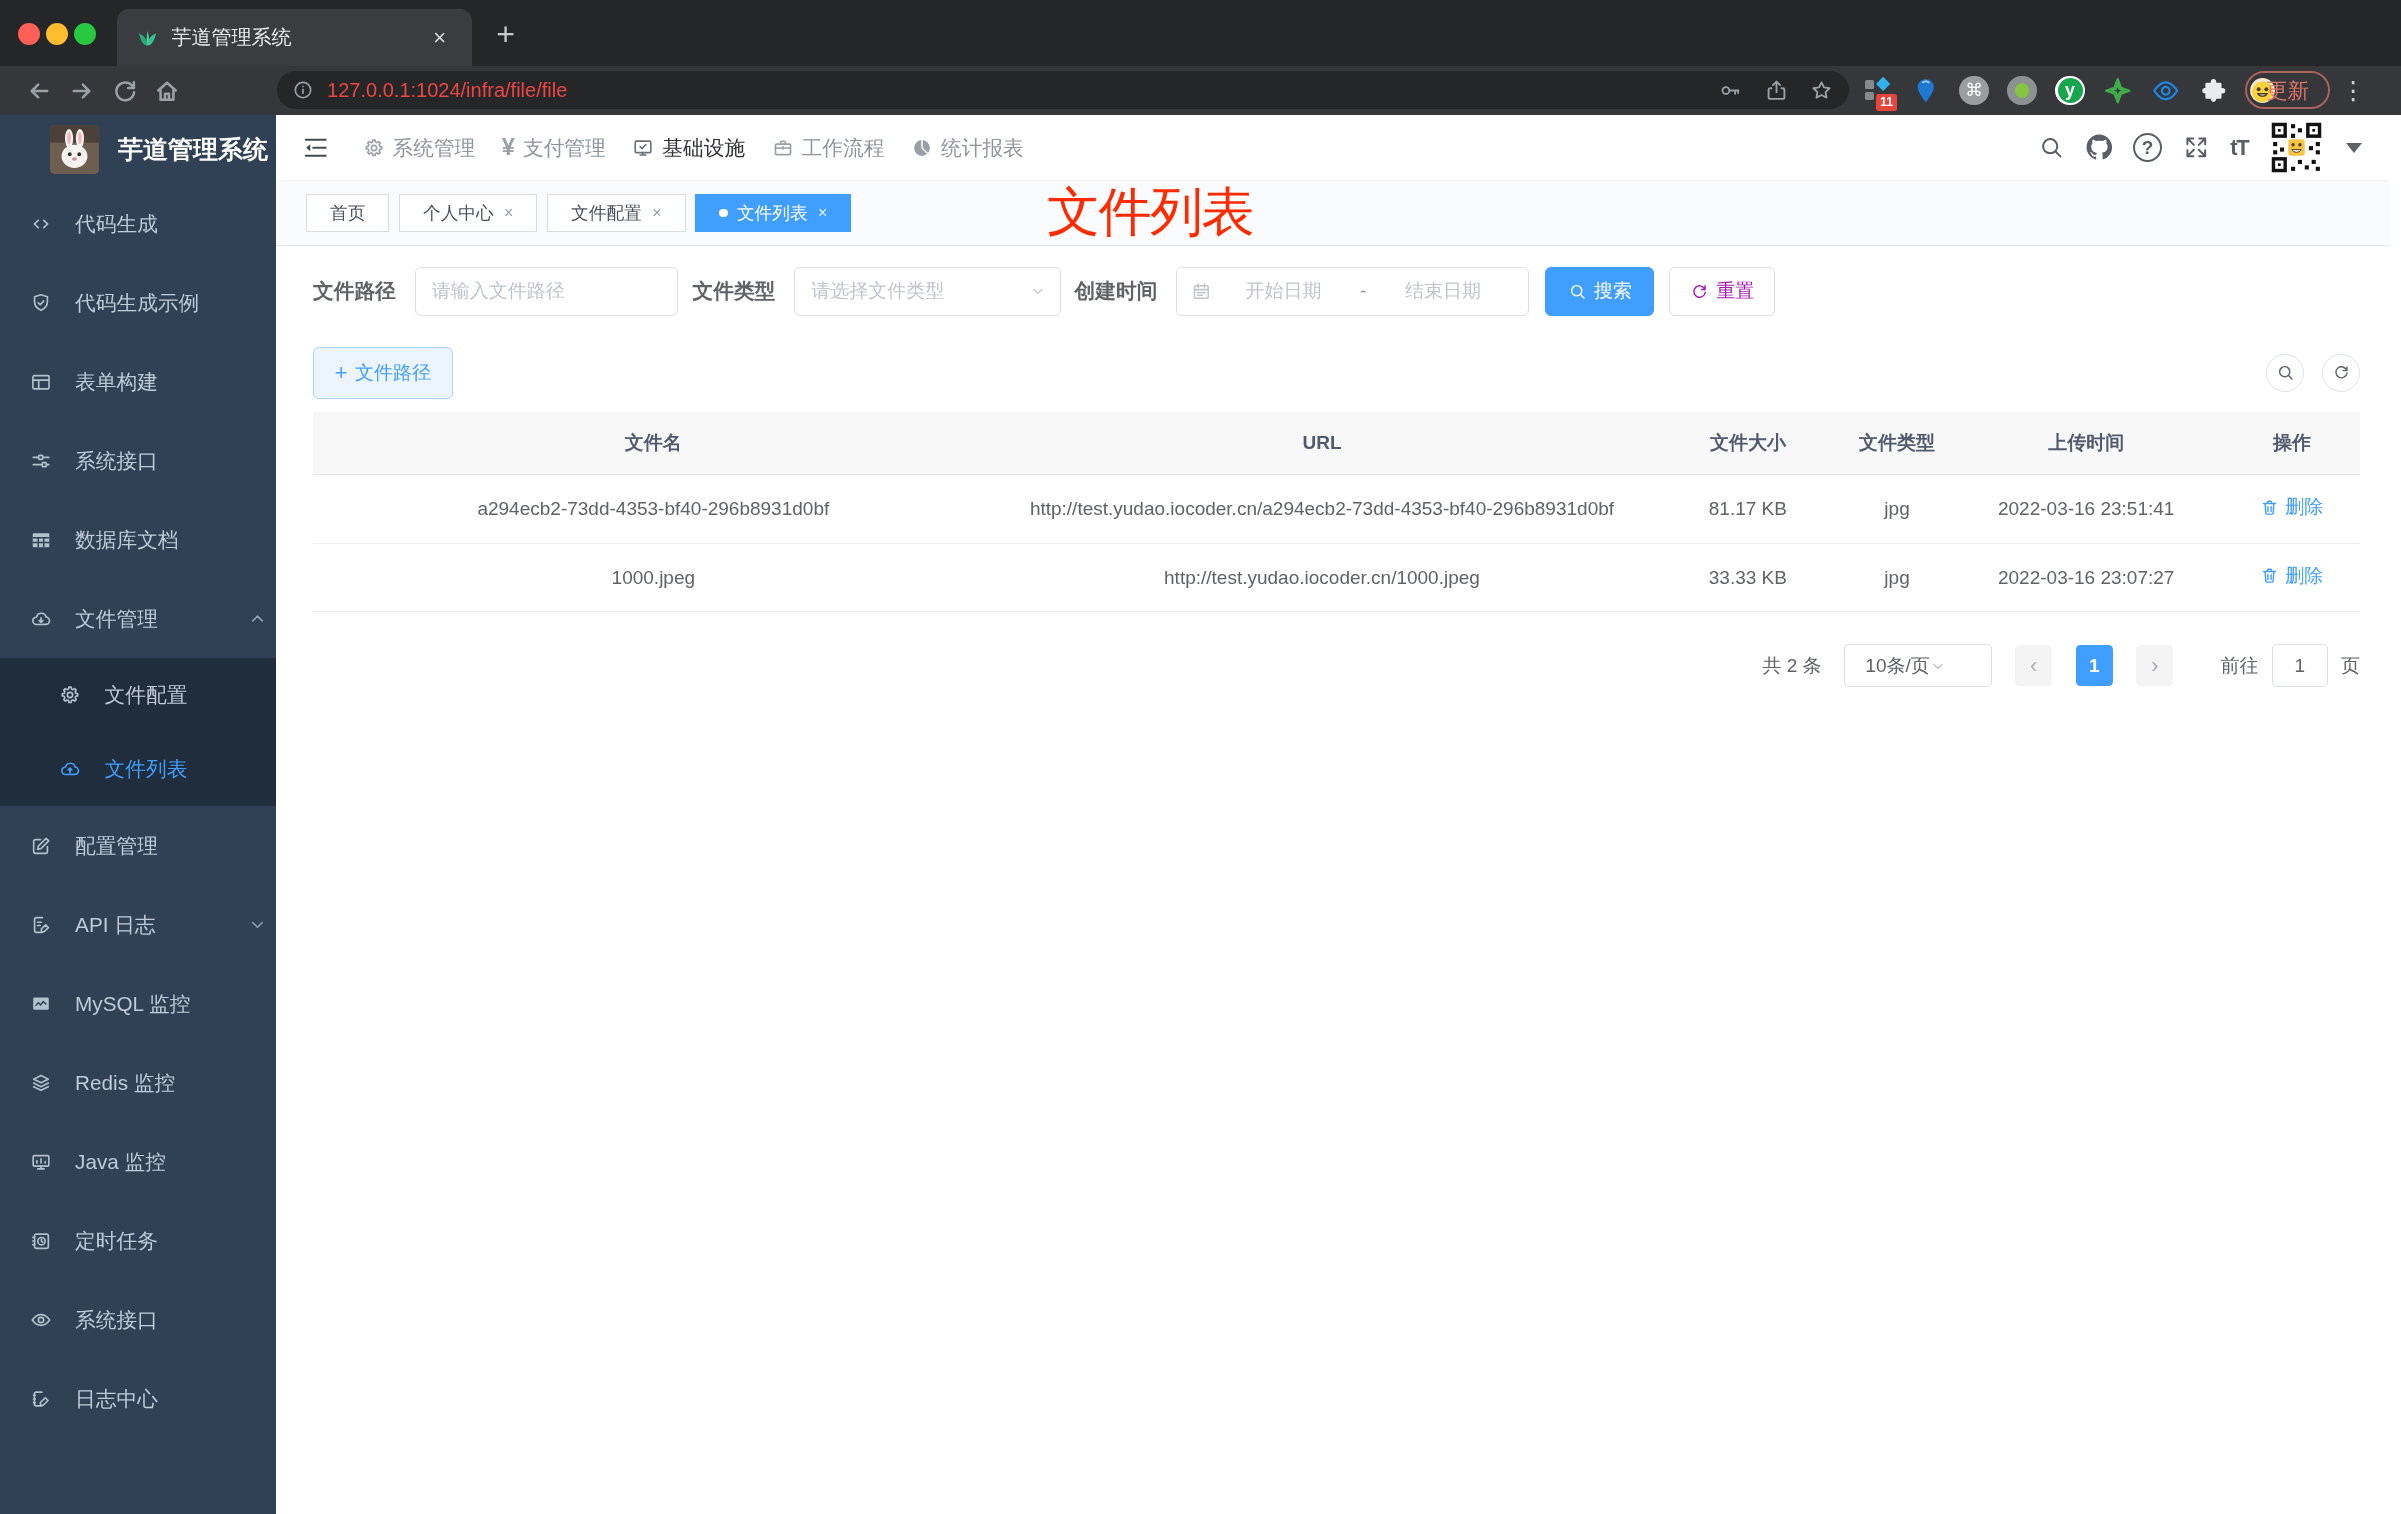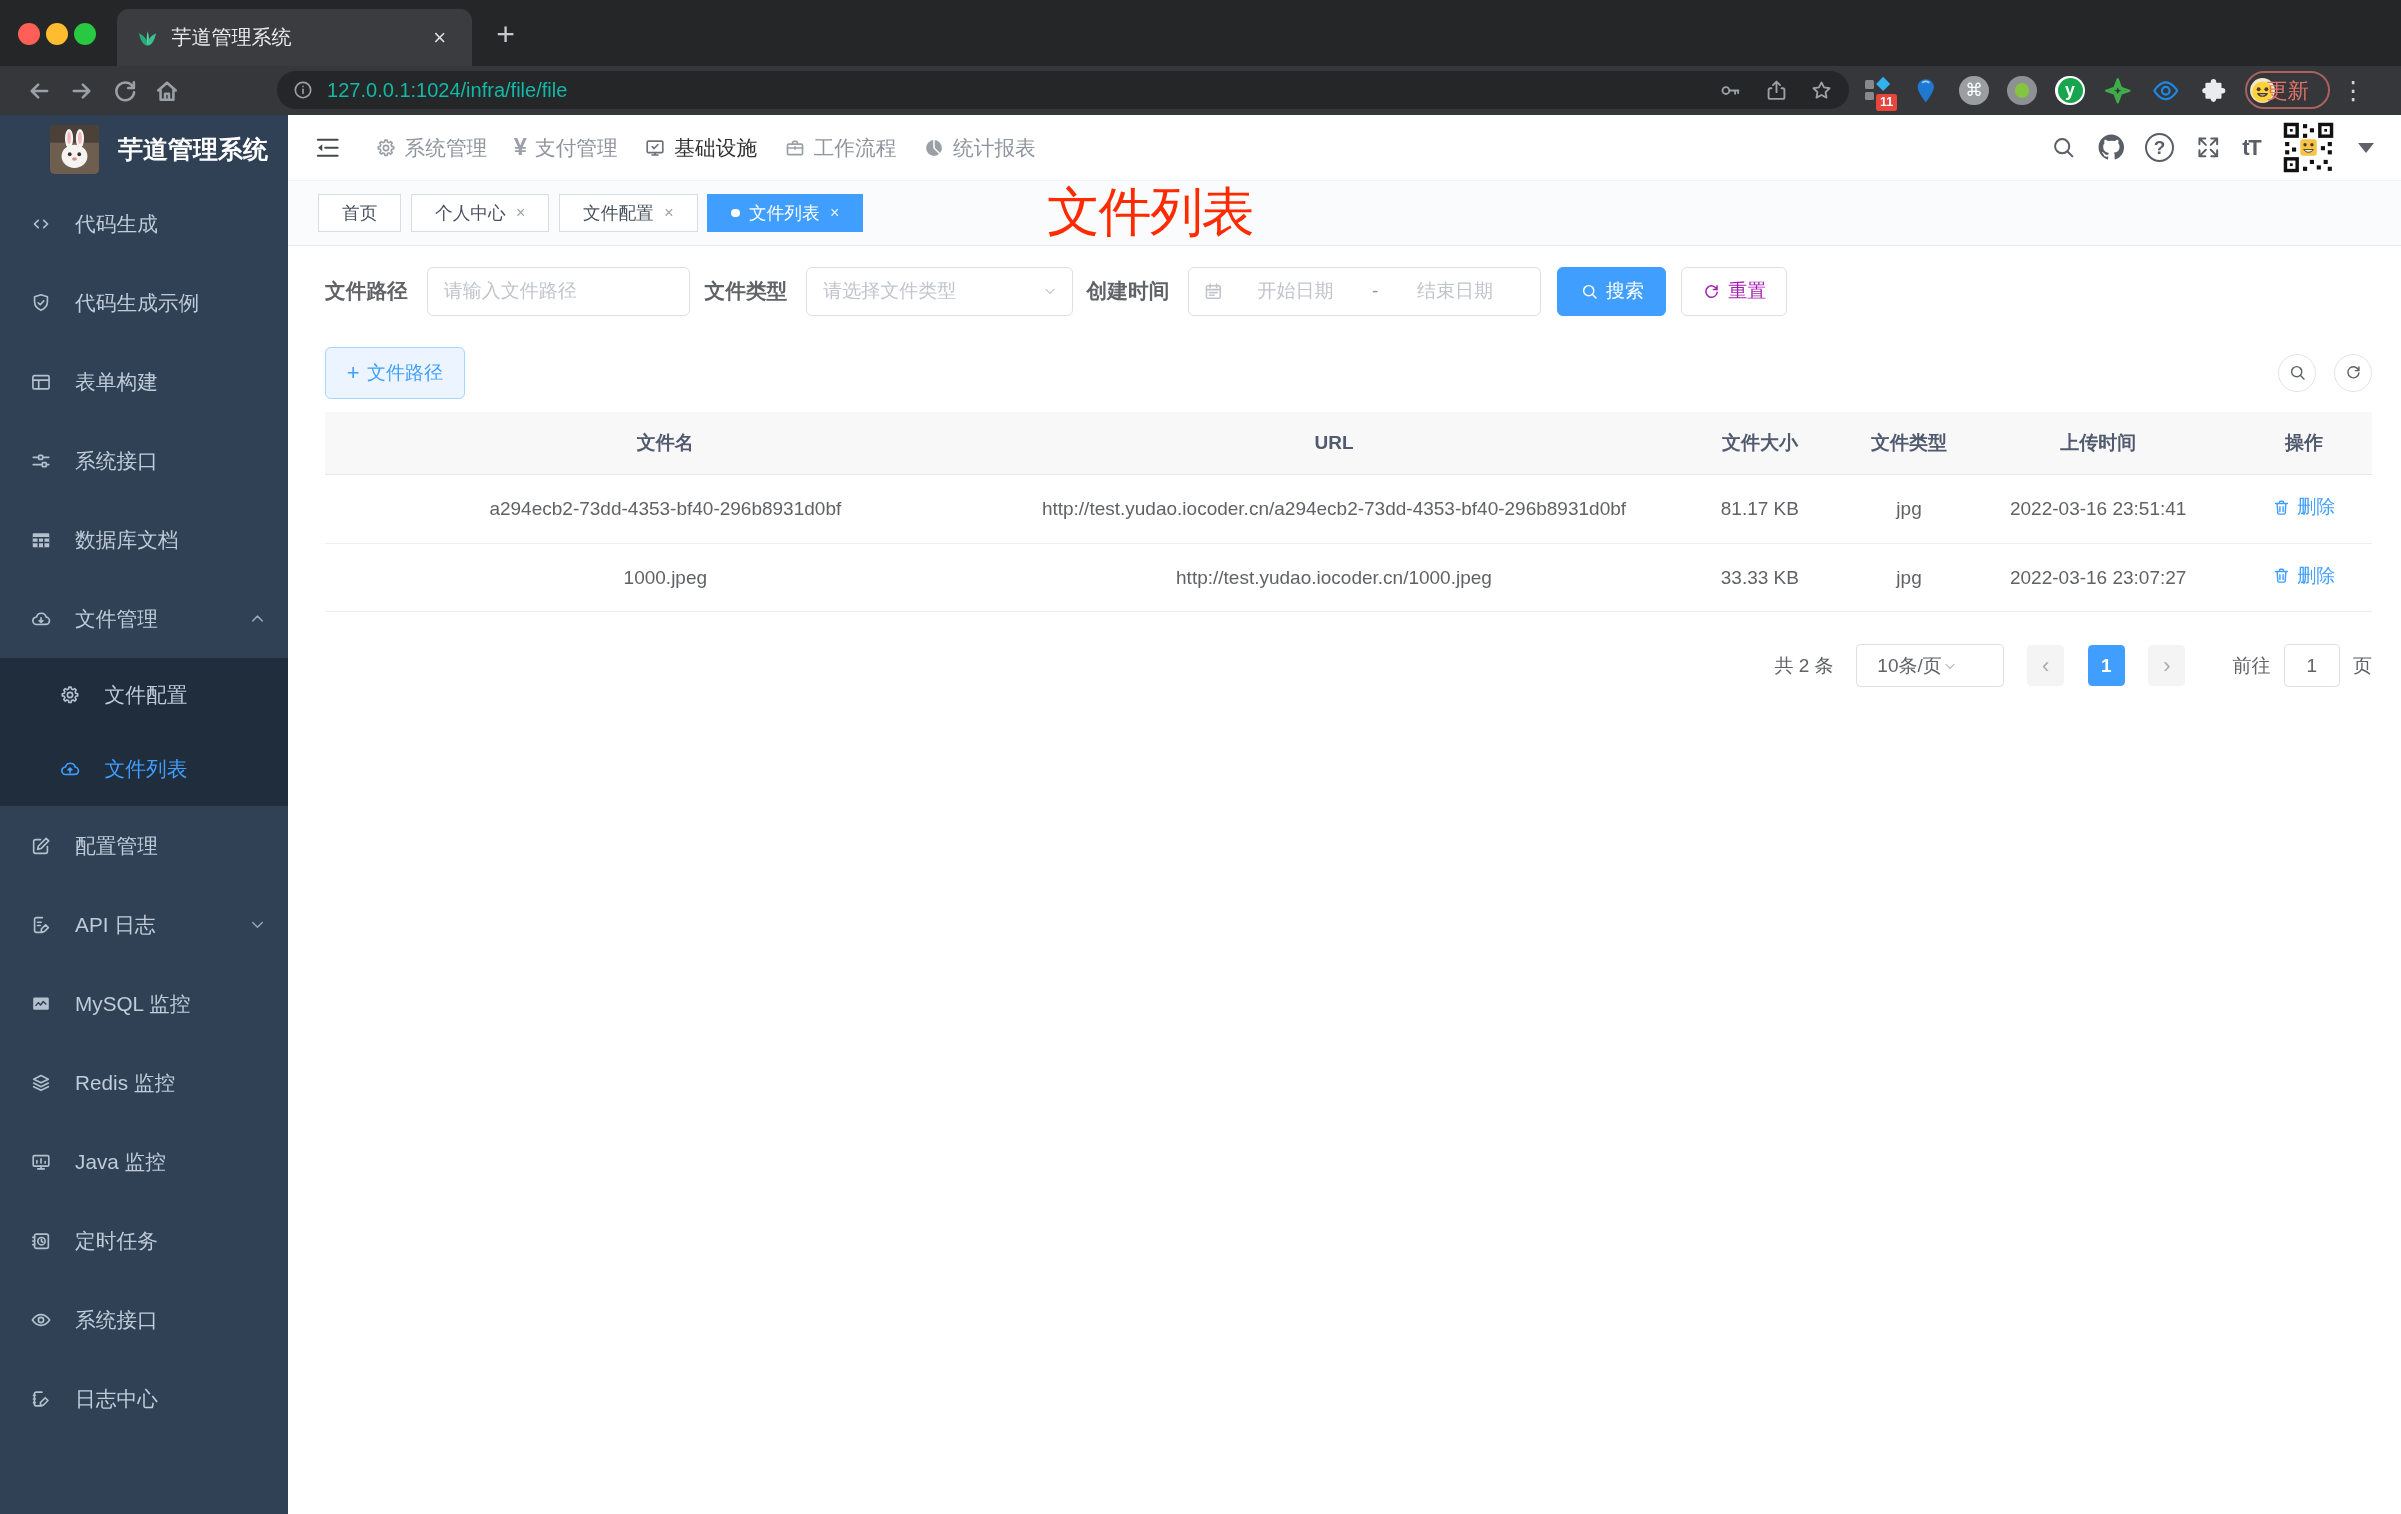--- a/index.html
+++ b/index.html
@@ -17,21 +17,21 @@
 .chrome-tab .fav{width:25px;height:25px;flex:none}
 .chrome-tab .t{color:#e8eaed;font-size:20px;margin-left:11.8px;flex:1;white-space:nowrap;overflow:hidden}
 .chrome-tab .x{color:#dadce0;font-size:22px;width:29.5px;text-align:center;flex:none}
 .newtab{position:absolute;left:485px;top:16px;color:#c7cacd;font-size:32px;font-weight:300;width:41px;text-align:center}
 .toolbar{position:absolute;left:0;top:66px;width:2401px;height:49px;background:#35373a;display:flex;align-items:center}
 .tb-ic{color:#9aa0a6;margin-left:14.8px;flex:none}
 .tb-ic svg{width:28px;height:28px}
 .urlpill{position:absolute;left:277px;top:5.2px;width:1572px;height:38px;border-radius:19px;background:#242628;display:flex;align-items:center;padding:0 14.8px}
 .urlpill .info{color:#9aa0a6;flex:none}
 .urlpill .info svg{width:22px;height:22px}
-.urlpill .url{color:#14b8a6;font-size:20px;margin-left:13.3px;flex:1;white-space:nowrap}
+.urlpill .url{color:#ef4444;font-size:20px;margin-left:13.3px;flex:1;white-space:nowrap}
 .pill-ic{color:#9aa0a6;flex:none;margin-left:20.7px}
 .pill-ic svg{width:25px;height:25px}
 .exts{position:absolute;left:1862px;top:0;height:49px;display:flex;align-items:center;gap:16px}
 .ext{width:32px;height:32px;position:relative;flex:none;display:flex;align-items:center;justify-content:center}
 .ext .sq1,.ext .sq2{position:absolute;left:3px;width:8.9px;height:8.9px;background:#87898c;border-radius:1.5px}
 .ext .sq1{top:5.2px}.ext .sq2{top:17px}
 .ext .dia{position:absolute;left:15.5px;top:4.4px;width:10.3px;height:10.3px;background:#2fb2ef;transform:rotate(45deg)}
 .ext .badge{position:absolute;right:-3px;bottom:-4.4px;background:#e8453c;color:#fff;font-size:12.5px;line-height:1;padding:2.2px 3.7px;border-radius:2.2px;font-weight:700}
 .circ{width:29.5px;height:29.5px;border-radius:50%;display:flex;align-items:center;justify-content:center}
 .upd{margin-left:28px;height:38px;padding:0 19px;border:2.2px solid #a9625c;border-radius:20px;color:#e2736a;font-size:21.4px;display:flex;align-items:center;flex:none}
@@ -45,21 +45,21 @@
 .m-item{height:79px;display:flex;align-items:center;padding:0 20.7px 0 29.5px;color:#bfcbd9;font-size:20.7px;cursor:pointer}
 .m-item .mi{width:22px;height:22px;flex:none;color:#b3c0cd}
 .m-item .ml{margin-left:23.6px;white-space:nowrap}
 .m-item .chev{margin-left:auto;width:19px;height:19px;color:#97a5b3}
 .submenu{background:#1f2d3d}
 .submenu .m-item{height:74px;padding-left:59px}
 .m-item.active{color:#409eff}
 .m-item.active .mi{color:#409eff}
 
 
-.main{position:absolute;left:288px;top:115px;width:2114px;height:1400px;background:#fff}
+.main{position:absolute;left:276px;top:115px;width:2114px;height:1400px;background:#fff}
 .app-header{height:66px;display:flex;align-items:center;border-bottom:0.7px solid #f2f3f5}
 .hamb{margin-left:25px;color:#45494e;flex:none}
 .hamb svg{width:29.5px;height:29.5px}
 .nav{display:flex;align-items:center;margin-left:32px;gap:26.6px}
 .nav-item{display:flex;align-items:center;gap:8px;font-size:20.7px;color:#8f959e}
 .nav-item svg{width:22px;height:22px;color:#9aa0a6}
 .nav-item .yen{font-size:23.6px;font-weight:700;color:#9aa0a6;line-height:1}
 .nav-item.active{color:#303133}
 .nav-item.active svg{color:#6d7278}
 .hdr-right{margin-left:auto;display:flex;align-items:center;gap:20.7px;padding-right:28px}

